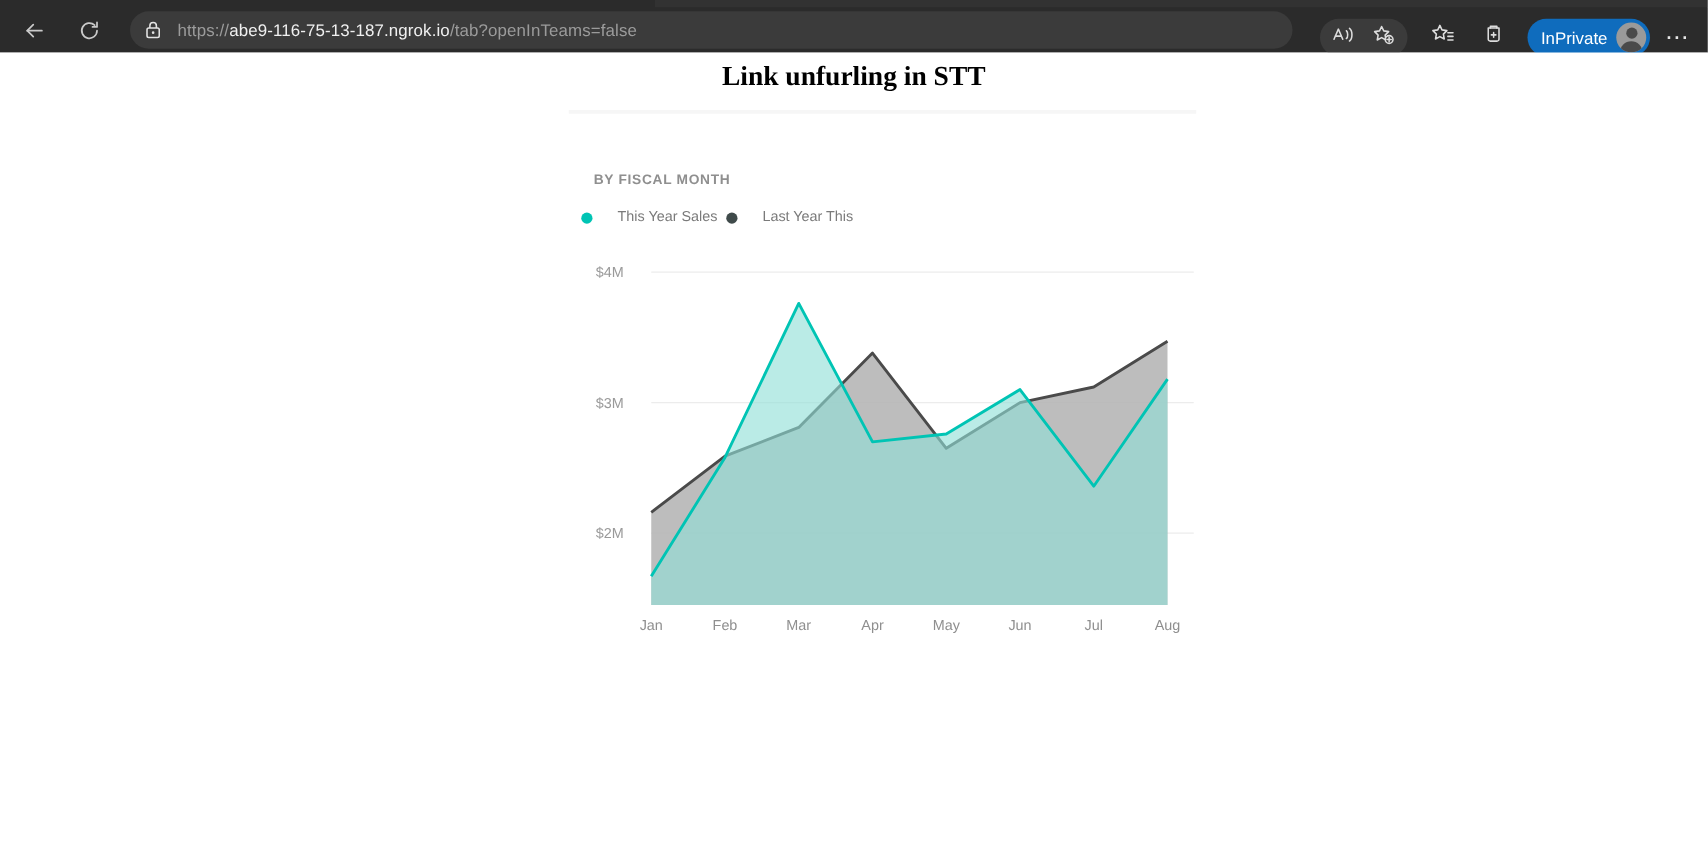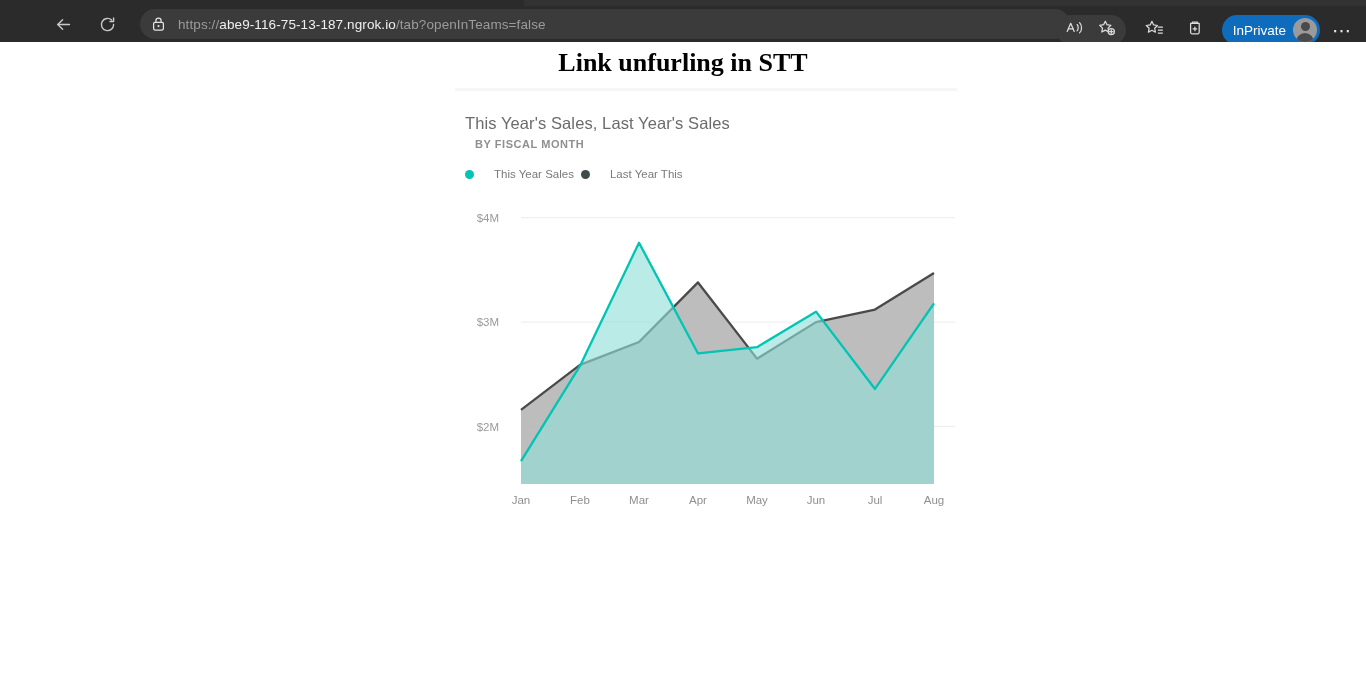--- a/index.html
+++ b/index.html
@@ -25,21 +25,21 @@
   }
   #tabstrip-active-tab {
     position: absolute; top: 0; left: 0;
     width: 524px; height: 6px;
     background: #2b2b2b;
   }
   #toolbar {
     position: absolute; top: 6px; left: 0;
     width: 1366px; height: 36px;
     background: #2b2b2b;
-    display: flex; align-items: center; padding-left: 36px;
+    display: flex; align-items: center;
   }
   .nav-btn {
     width: 34px; height: 30px;
     margin-left: 10px;
     display: flex; align-items: center; justify-content: center;
     border-radius: 4px;
     color: #c9c9c9;
     cursor: pointer;
     flex: none;
   }
@@ -141,21 +141,21 @@
     top: 42px; left: 0;
     width: 1366px; height: 647px;
     background: #ffffff;
   }
   #page-title {
     position: absolute;
     top: 6px; left: 0; width: 1366px;
     text-align: center;
     font-family: "Liberation Serif", serif;
     font-weight: bold;
-    font-size: 26px;
+    font-size: 22px;
     color: #000000;
   }
   #title-divider {
     position: absolute;
     top: 46px; left: 455px;
     width: 502px; height: 3px;
     background: #f6f6f6;
   }
 
   
@@ -332,21 +332,20 @@
   </div>
 </div>
 
 <div id="page">
 
   <div id="page-title">Link unfurling in STT</div>
   <div id="title-divider"></div>
 
   <div id="report-card">
 
-    <div id="chart-title">This Year's Sales, Last Year's Sales</div>
     <div id="chart-subtitle">BY FISCAL MONTH</div>
 
     <div id="chart-legend">
       <div class="legend-item">
         <span class="legend-dot" style="background:#00c4b4"></span>
         <span class="legend-label">This Year Sales</span>
       </div>
       <div class="legend-item">
         <span class="legend-dot" style="background:#3f4a4a"></span>
         <span class="legend-label">Last Year This</span>

